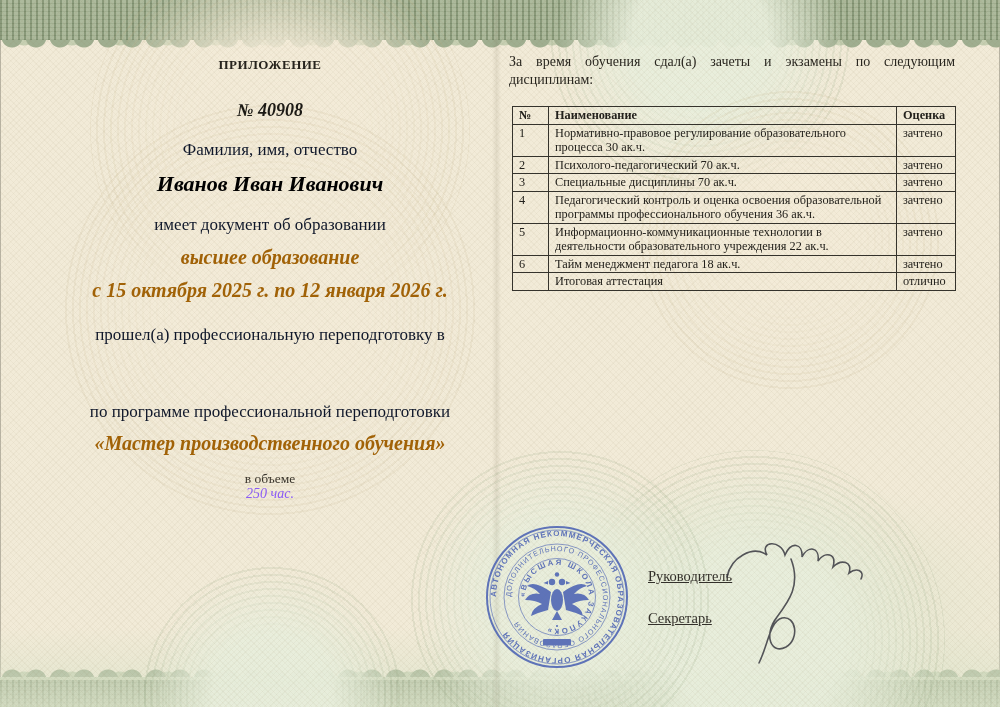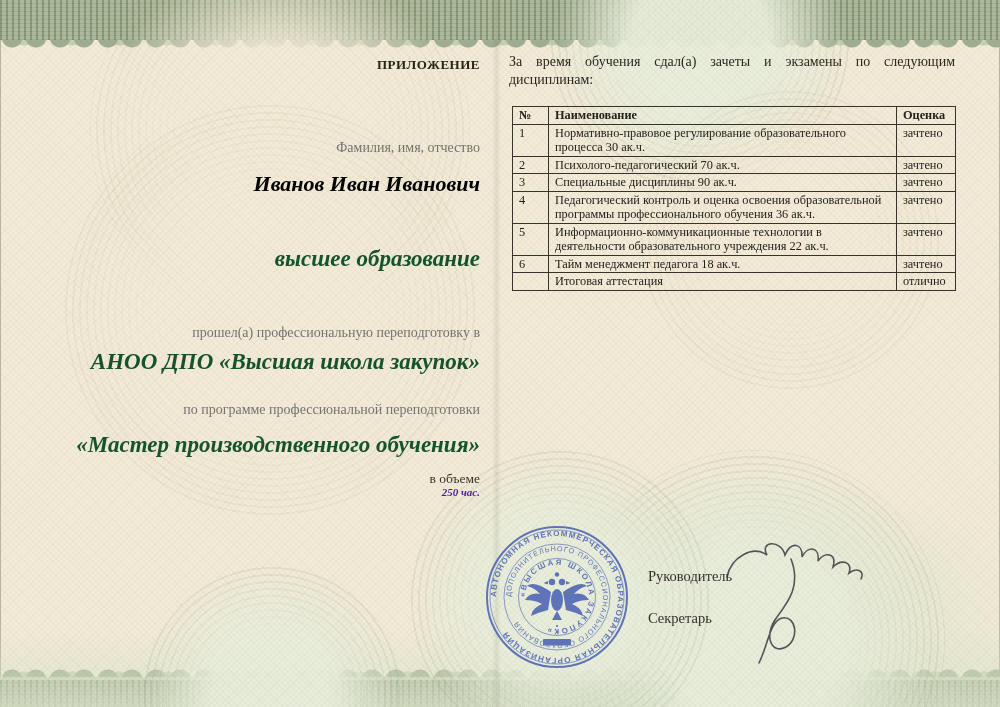--- a/index.html
+++ b/index.html
@@ -53,39 +53,39 @@
       repeating-radial-gradient(circle, rgba(196,178,134,.13) 0 2px, rgba(0,0,0,0) 2px 7px);
   }
   .bottom-tint{position:absolute;left:0;right:0;bottom:0;height:80px;z-index:1;pointer-events:none;
     background:linear-gradient(180deg, rgba(222,229,206,0), rgba(220,228,203,.8));}
   .lower-right-tint{position:absolute;left:455px;top:475px;width:570px;height:240px;z-index:1;pointer-events:none;
     background:radial-gradient(ellipse at 52% 60%, rgba(219,228,202,.85), rgba(219,228,202,0) 72%);}
   .fold{position:absolute;left:492px;top:0;bottom:0;width:9px;z-index:4;pointer-events:none;
     background:linear-gradient(90deg, rgba(110,100,75,0), rgba(110,100,75,.12) 50%, rgba(110,100,75,0));}
   
   .left-page{position:absolute;left:60px;top:0;width:420px;height:100%;z-index:5;}
-  .lp-line{position:absolute;left:0;width:100%;text-align:right;white-space:nowrap;}
+  .lp-line{position:absolute;left:0;width:100%;text-align:center;white-space:nowrap;}
   .t-caps{font-weight:bold;font-size:13px;letter-spacing:.5px;color:#26231d;}
   .t-num{font-weight:bold;font-style:italic;font-size:18px;color:#1c1a15;}
-  .t-label{font-size:14px;color:#737373;}
+  .t-label{font-size:17px;color:#0f172a;}
   .t-name{font-weight:bold;font-style:italic;font-size:22px;color:#000000;}
-  .t-bi{font-weight:bold;font-style:italic;font-size:23px;color:#14532d;}
+  .t-bi{font-weight:bold;font-style:italic;font-size:20px;color:#a16207;}
   .t-small{font-size:13.5px;color:#3a352c;}
-  .t-vol{font-weight:bold;font-style:italic;font-size:11px;color:#4c1d95;}
+  .t-vol{font-weight:normal;font-style:italic;font-size:14px;color:#8b5cf6;}
   
   .right-page{position:absolute;left:503px;top:0;width:458px;height:100%;z-index:5;}
   .intro{position:absolute;left:6px;top:53px;width:446px;font-size:14px;line-height:1.28;
     text-align:justify;word-spacing:1.5px;color:#2a2720;}
   .res-table{position:absolute;left:9px;top:106px;width:443px;border-collapse:collapse;
     font-size:12.3px;line-height:1.18;color:#23211c;table-layout:fixed;}
   .res-table th,.res-table td{border:1.4px solid #35332c;padding:1px 6px;text-align:left;
     vertical-align:top;overflow:hidden;}
   .res-table th{font-weight:bold;}
   
-  .sig-label{position:absolute;z-index:7;font-size:14.5px;color:#33302a;white-space:nowrap;}
+  .sig-label{position:absolute;z-index:7;font-size:14.5px;color:#33302a;white-space:nowrap;text-decoration:underline;}
   .sig-head{left:648px;top:568px;}
   .sig-sec{left:648px;top:610px;}
   .signature-svg{position:absolute;left:705px;top:533px;z-index:7;}
   .stamp-svg{position:absolute;left:482px;top:522px;z-index:6;opacity:.88;}
 </style>
 </head>
 <body>
 
 <div class="page">
 
@@ -98,25 +98,27 @@
   <div class="rosette warm" style="left:640px;top:90px;width:300px;height:300px;"></div>
   <div class="rosette green" style="left:142px;top:565px;width:260px;height:260px;"></div>
   <div class="rosette green" style="left:565px;top:450px;width:380px;height:380px;"></div>
   <div class="rosette green" style="left:410px;top:450px;width:300px;height:300px;"></div>
   <div class="bottom-tint"></div>
   <div class="lower-right-tint"></div>
   <div class="fold"></div>
 
   <div class="left-page">
     <div class="lp-line t-caps" style="top:57px;">ПРИЛОЖЕНИЕ</div>
+    <div class="lp-line t-num" style="top:100px;">№ 40908</div>
     <div class="lp-line t-label" style="top:140px;">Фамилия, имя, отчество</div>
     <div class="lp-line t-name" style="top:171px;">Иванов Иван Иванович</div>
+    <div class="lp-line t-label" style="top:215px;">имеет документ об образовании</div>
     <div class="lp-line t-bi" style="top:246px;">высшее образование</div>
+    <div class="lp-line t-bi" style="top:279px;">с 15 октября 2025 г. по 12 января 2026 г.</div>
     <div class="lp-line t-label" style="top:317px;margin-top:8px;">прошел(а) профессиональную переподготовку в</div>
-    <div class="lp-line t-bi" style="top:349px;">АНОО ДПО «Высшая школа закупок»</div>
     <div class="lp-line t-label" style="top:402px;">по программе профессиональной переподготовки</div>
     <div class="lp-line t-bi" style="top:432px;">«Мастер производственного обучения»</div>
     <div class="lp-line t-small" style="top:471px;">в объеме</div>
     <div class="lp-line t-vol" style="top:486px;">250 час.</div>
   </div>
 
   <div class="right-page">
     <div class="intro">За время обучения сдал(а) зачеты и экзамены по следующим дисциплинам:</div>
     <table class="res-table">
       <colgroup>
@@ -137,21 +139,21 @@
             <td>Нормативно-правовое регулирование образовательного процесса 30 ак.ч.</td>
             <td>зачтено</td>
           </tr>
           <tr>
             <td>2</td>
             <td>Психолого-педагогический 70 ак.ч.</td>
             <td>зачтено</td>
           </tr>
           <tr>
             <td>3</td>
-            <td>Специальные дисциплины 90 ак.ч.</td>
+            <td>Специальные дисциплины 70 ак.ч.</td>
             <td>зачтено</td>
           </tr>
           <tr>
             <td>4</td>
             <td>Педагогический контроль и оценка освоения образовательной программы профессионального обучения 36 ак.ч.</td>
             <td>зачтено</td>
           </tr>
           <tr>
             <td>5</td>
             <td>Информационно-коммуникационные технологии в деятельности образовательного учреждения 22 ак.ч.</td>

